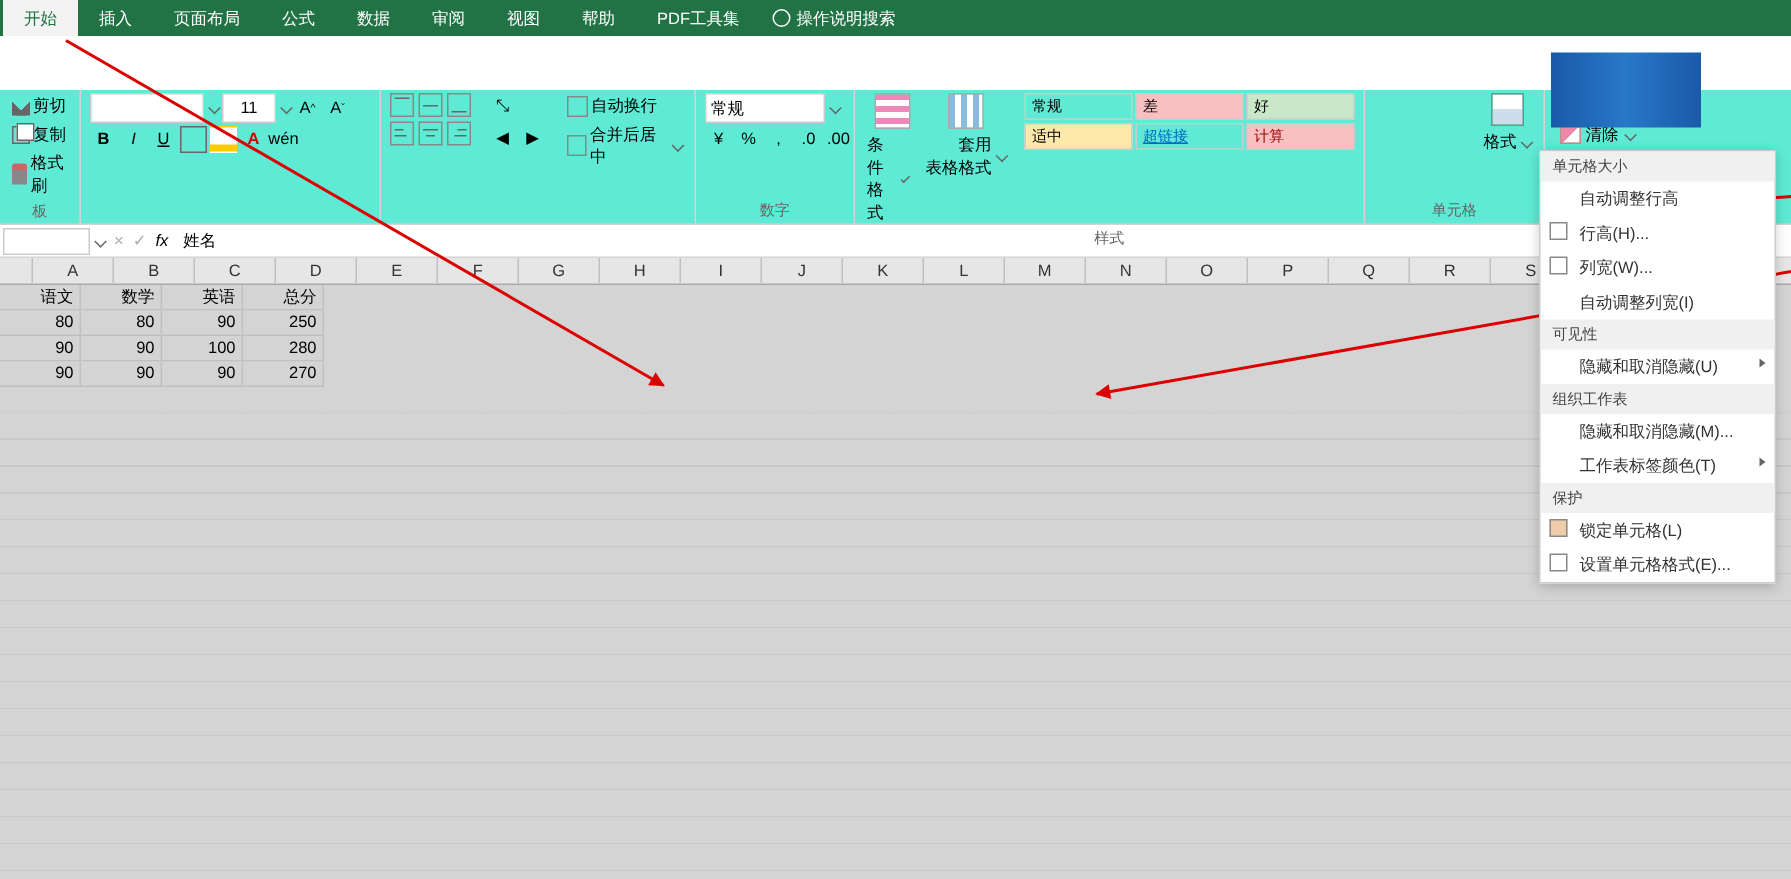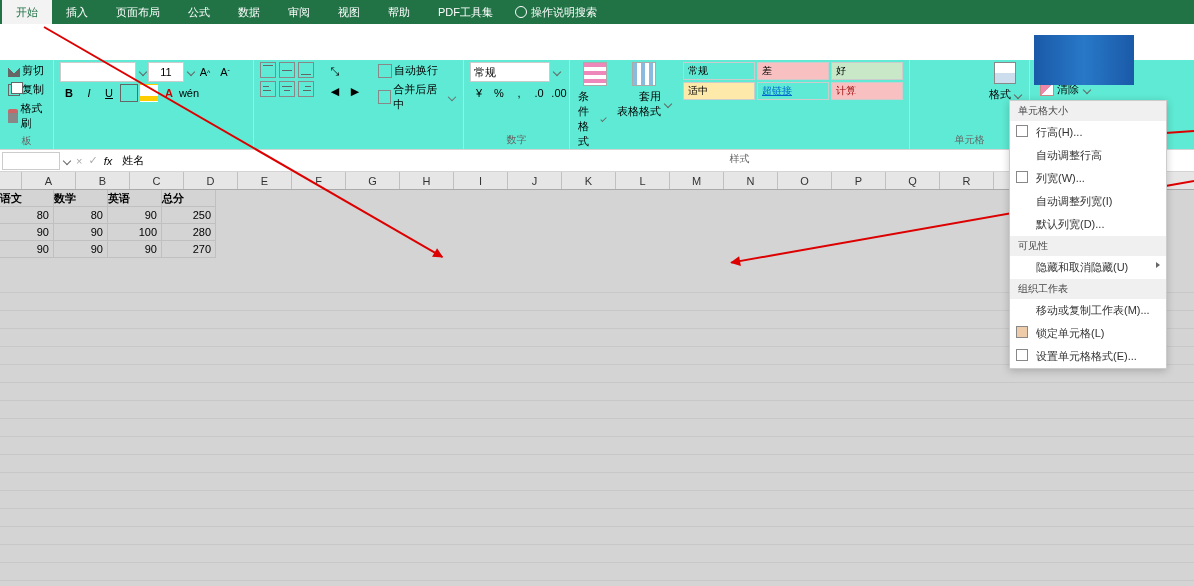--- a/index.html
+++ b/index.html
@@ -32,23 +32,23 @@
 .fx-bar{height:22px;background:#fff;border-bottom:1px solid #d4d4d4;display:flex;align-items:center;}
 .name-box{width:58px;height:18px;border:1px solid #ccc;margin:0 2px;}
 .fx-label{font-style:italic;margin:0 6px;}
 .fx-input{flex:1;height:18px;border:none;padding:0 4px;}
 .col-headers{height:18px;background:#e6e6e6;display:flex;border-bottom:1px solid #aaa;}
 .ch{width:54px;border-right:1px solid #c0c0c0;text-align:center;line-height:18px;color:#333;}
 .ch.first{width:22px;}
 .grid{background:#d4d4d4;height:444px;position:relative;}
 .row{display:flex;height:17px;}
 .cell{width:54px;border-right:1px solid #c0c0c0;border-bottom:1px solid #c0c0c0;background:#d4d4d4;line-height:17px;padding-right:4px;text-align:right;color:#000;}
-.cell.hdr{text-align:left;font-weight:bold;}
+.cell.hdr{text-align:right;}
 .grid-rest{position:absolute;top:85px;left:0;right:0;bottom:0;background:repeating-linear-gradient(to bottom,#d4d4d4 0 17px,#c8c8c8 17px 18px),repeating-linear-gradient(to right,transparent 0 53px,#c0c0c0 53px 54px);}
-.ctx-menu{position:absolute;top:100px;right:27px;width:158px;background:#fff;border:1px solid #ccc;box-shadow:0 2px 8px rgba(0,0,0,0.2);z-index:10;}
+.ctx-menu{position:absolute;top:100px;right:10px;width:158px;background:#fff;border:1px solid #ccc;box-shadow:0 2px 8px rgba(0,0,0,0.2);z-index:10;}
 .ctx-sec{background:#f0f0f0;padding:3px 8px;color:#444;font-size:10px;}
 .ctx-item{padding:4px 8px 4px 26px;cursor:pointer;position:relative;color:#333;}
 .ctx-item .arr{position:absolute;right:6px;top:6px;border-left:4px solid #666;border-top:3px solid transparent;border-bottom:3px solid transparent;}
 .ctx-icon{position:absolute;left:6px;top:4px;width:12px;height:12px;border:1px solid #888;}
 .arrow{position:absolute;background:#d00;height:2px;transform-origin:left center;z-index:5;}
 .arrow::after{content:"";position:absolute;right:-1px;top:-4px;border-left:10px solid #d00;border-top:5px solid transparent;border-bottom:5px solid transparent;}
 .ed-btn{display:flex;align-items:center;gap:3px;padding:2px 4px;cursor:pointer;}
 .clear-icon{width:14px;height:12px;background:linear-gradient(135deg,#e8a 50%,#fff 50%);border:1px solid #c88;}
 .obscure{position:absolute;background:linear-gradient(90deg,#1a5aa8,#2878c8,#1a5aa8);top:35px;right:60px;width:100px;height:50px;z-index:3;}
 </style>
@@ -298,29 +298,30 @@
         <div class="cell">90</div>
         <div class="cell">90</div>
         <div class="cell">270</div>
       </div>
     </div>
   <div class="grid-rest"></div>
 </div>
 
 <div class="ctx-menu">
   <div class="ctx-sec">单元格大小</div>
+  <div class="ctx-item">自动调整行高</div>
   <div class="ctx-item"><span class="ctx-icon"></span><span>行高(H)...</span></div>
-  <div class="ctx-item">自动调整行高</div>
   <div class="ctx-item"><span class="ctx-icon"></span><span>列宽(W)...</span></div>
   <div class="ctx-item">自动调整列宽(I)</div>
-  <div class="ctx-item">默认列宽(D)...</div>
   <div class="ctx-sec">可见性</div>
   <div class="ctx-item"><span>隐藏和取消隐藏(U)</span><span class="arr"></span></div>
   <div class="ctx-sec">组织工作表</div>
-  <div class="ctx-item">移动或复制工作表(M)...</div>
+  <div class="ctx-item">隐藏和取消隐藏(M)...</div>
+  <div class="ctx-item"><span>工作表标签颜色(T)</span><span class="arr"></span></div>
+  <div class="ctx-sec">保护</div>
   <div class="ctx-item"><span class="ctx-icon" style="background:#eca"></span><span>锁定单元格(L)</span></div>
   <div class="ctx-item"><span class="ctx-icon"></span><span>设置单元格格式(E)...</span></div>
 </div>
 
 <div class="obscure"></div>
 
 <div class="arrow" style="left:44px;top:26px;width:460px;transform:rotate(30deg)"></div>
 <div class="arrow" style="left:1194px;top:180px;width:470px;transform:rotate(170deg)"></div>
 <div class="arrow" style="left:1194px;top:130px;width:118px;transform:rotate(176deg)"></div>
 

